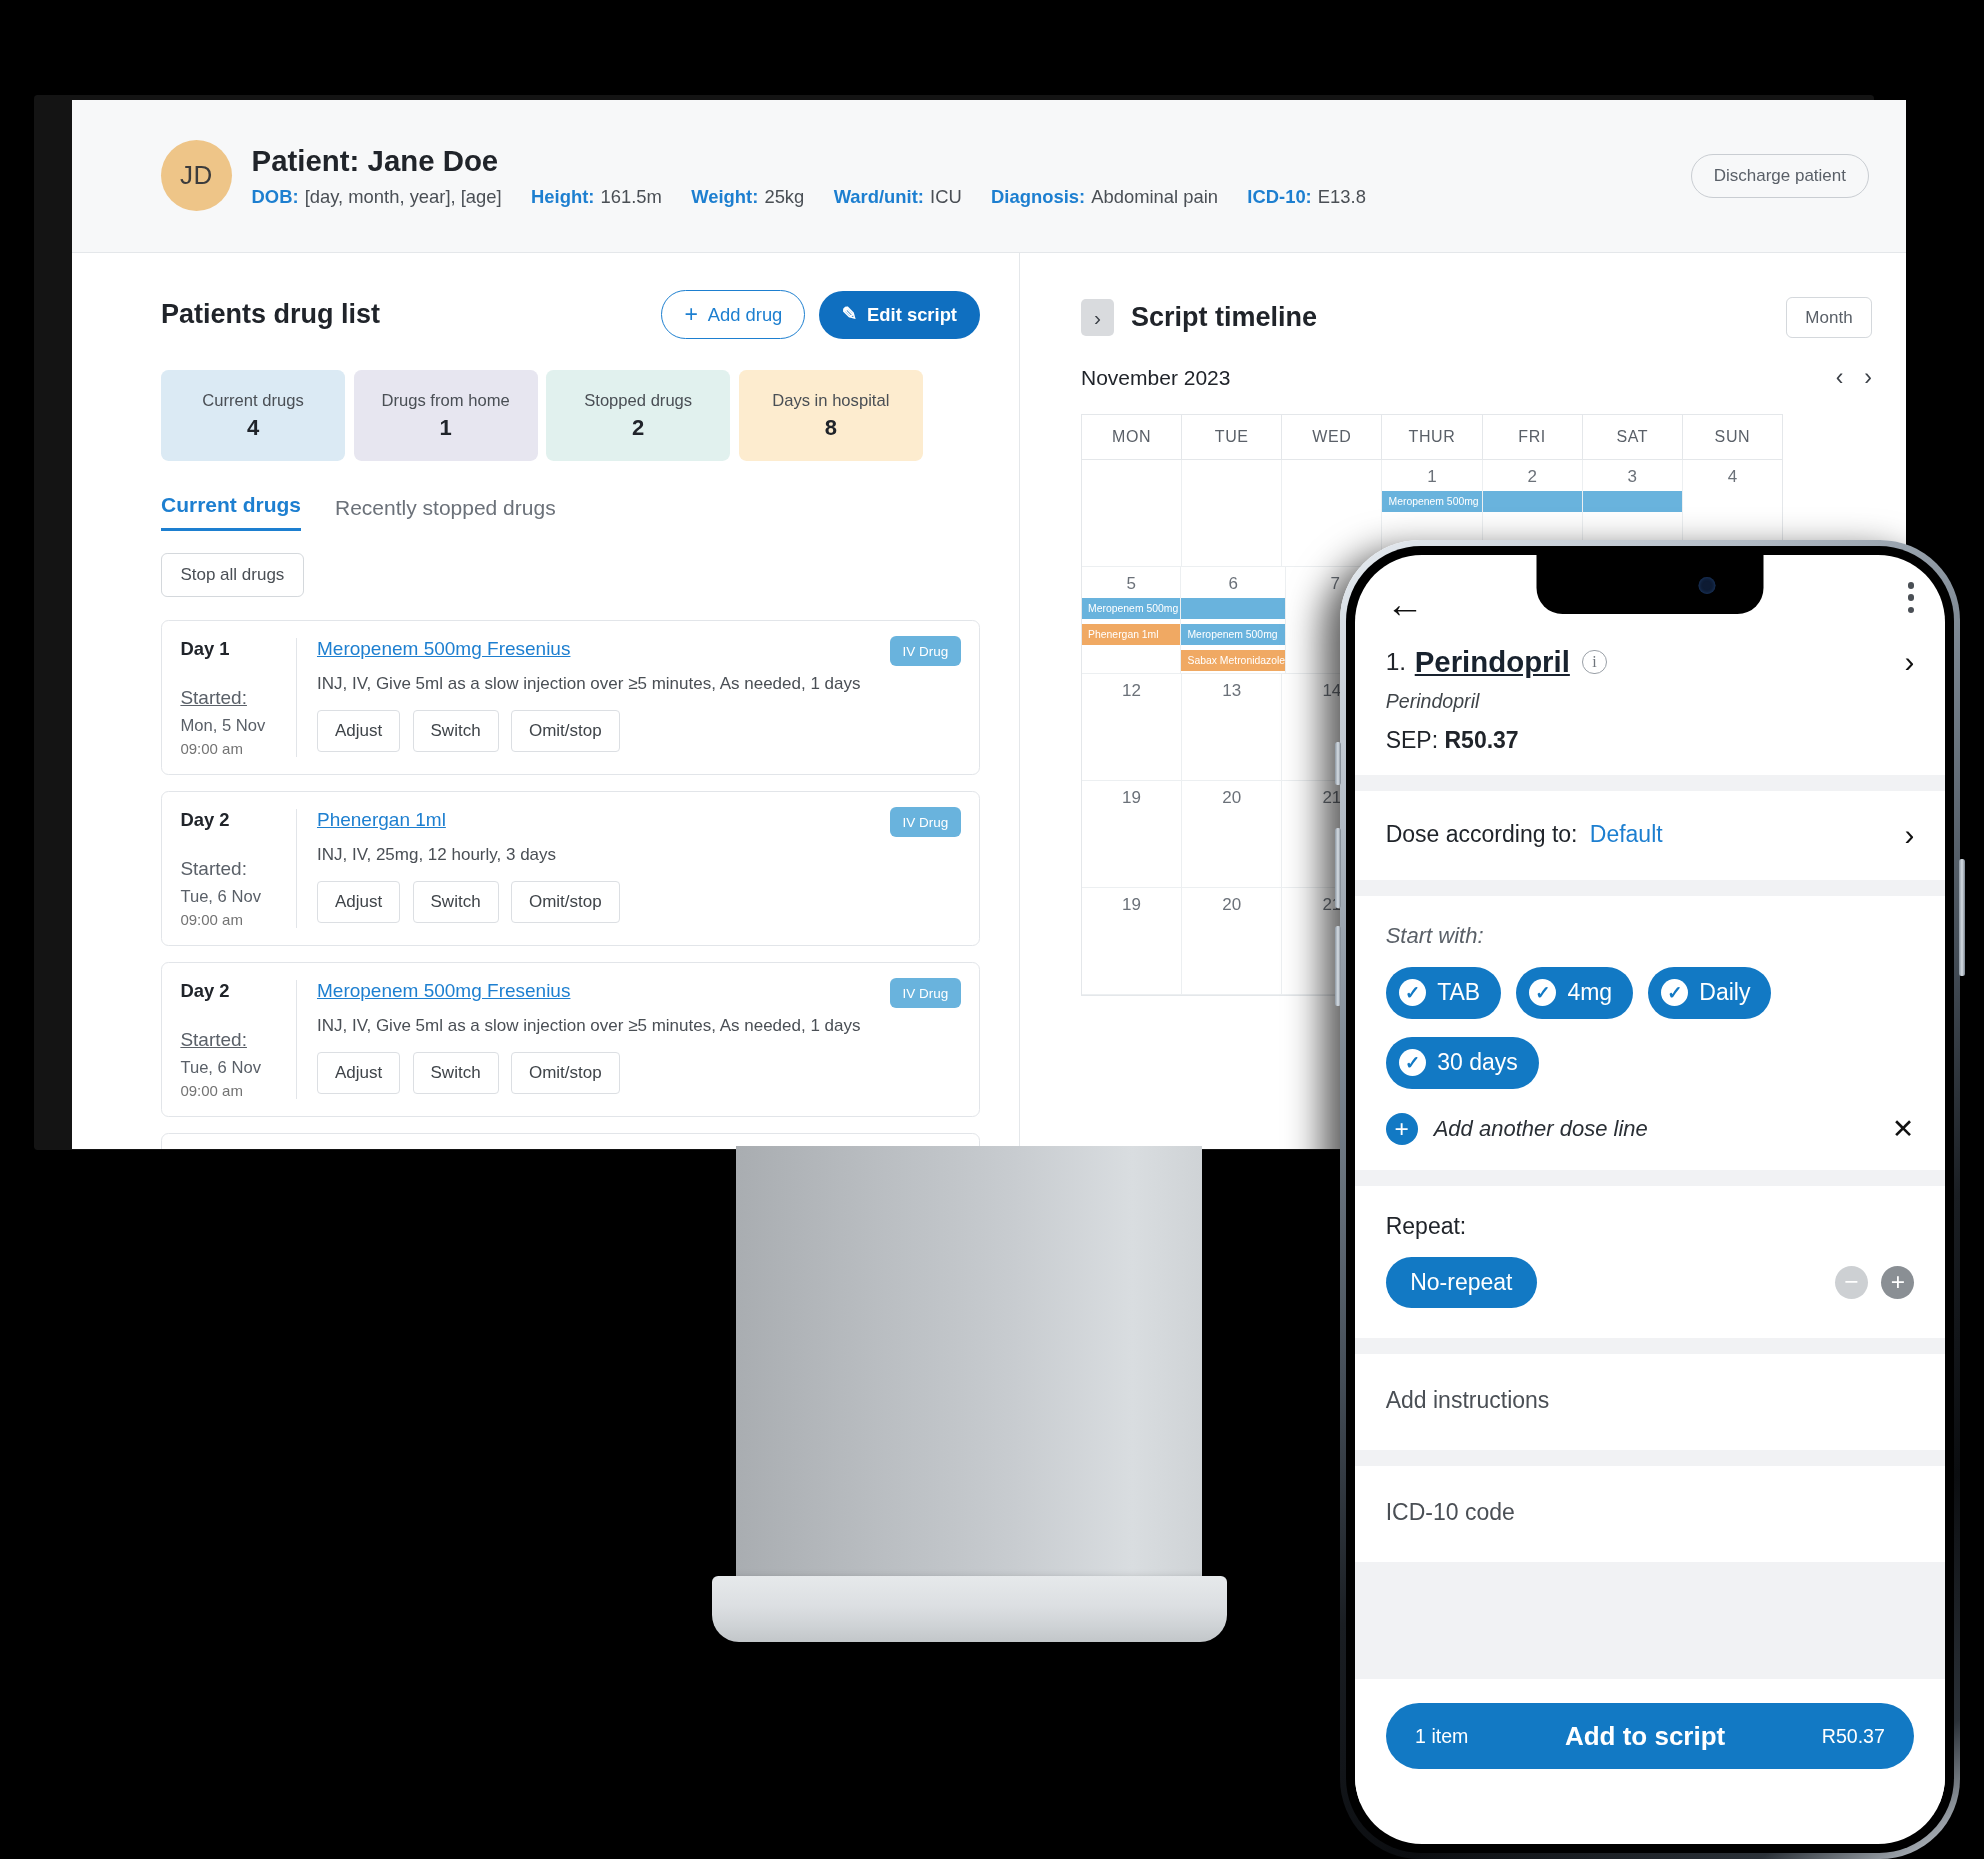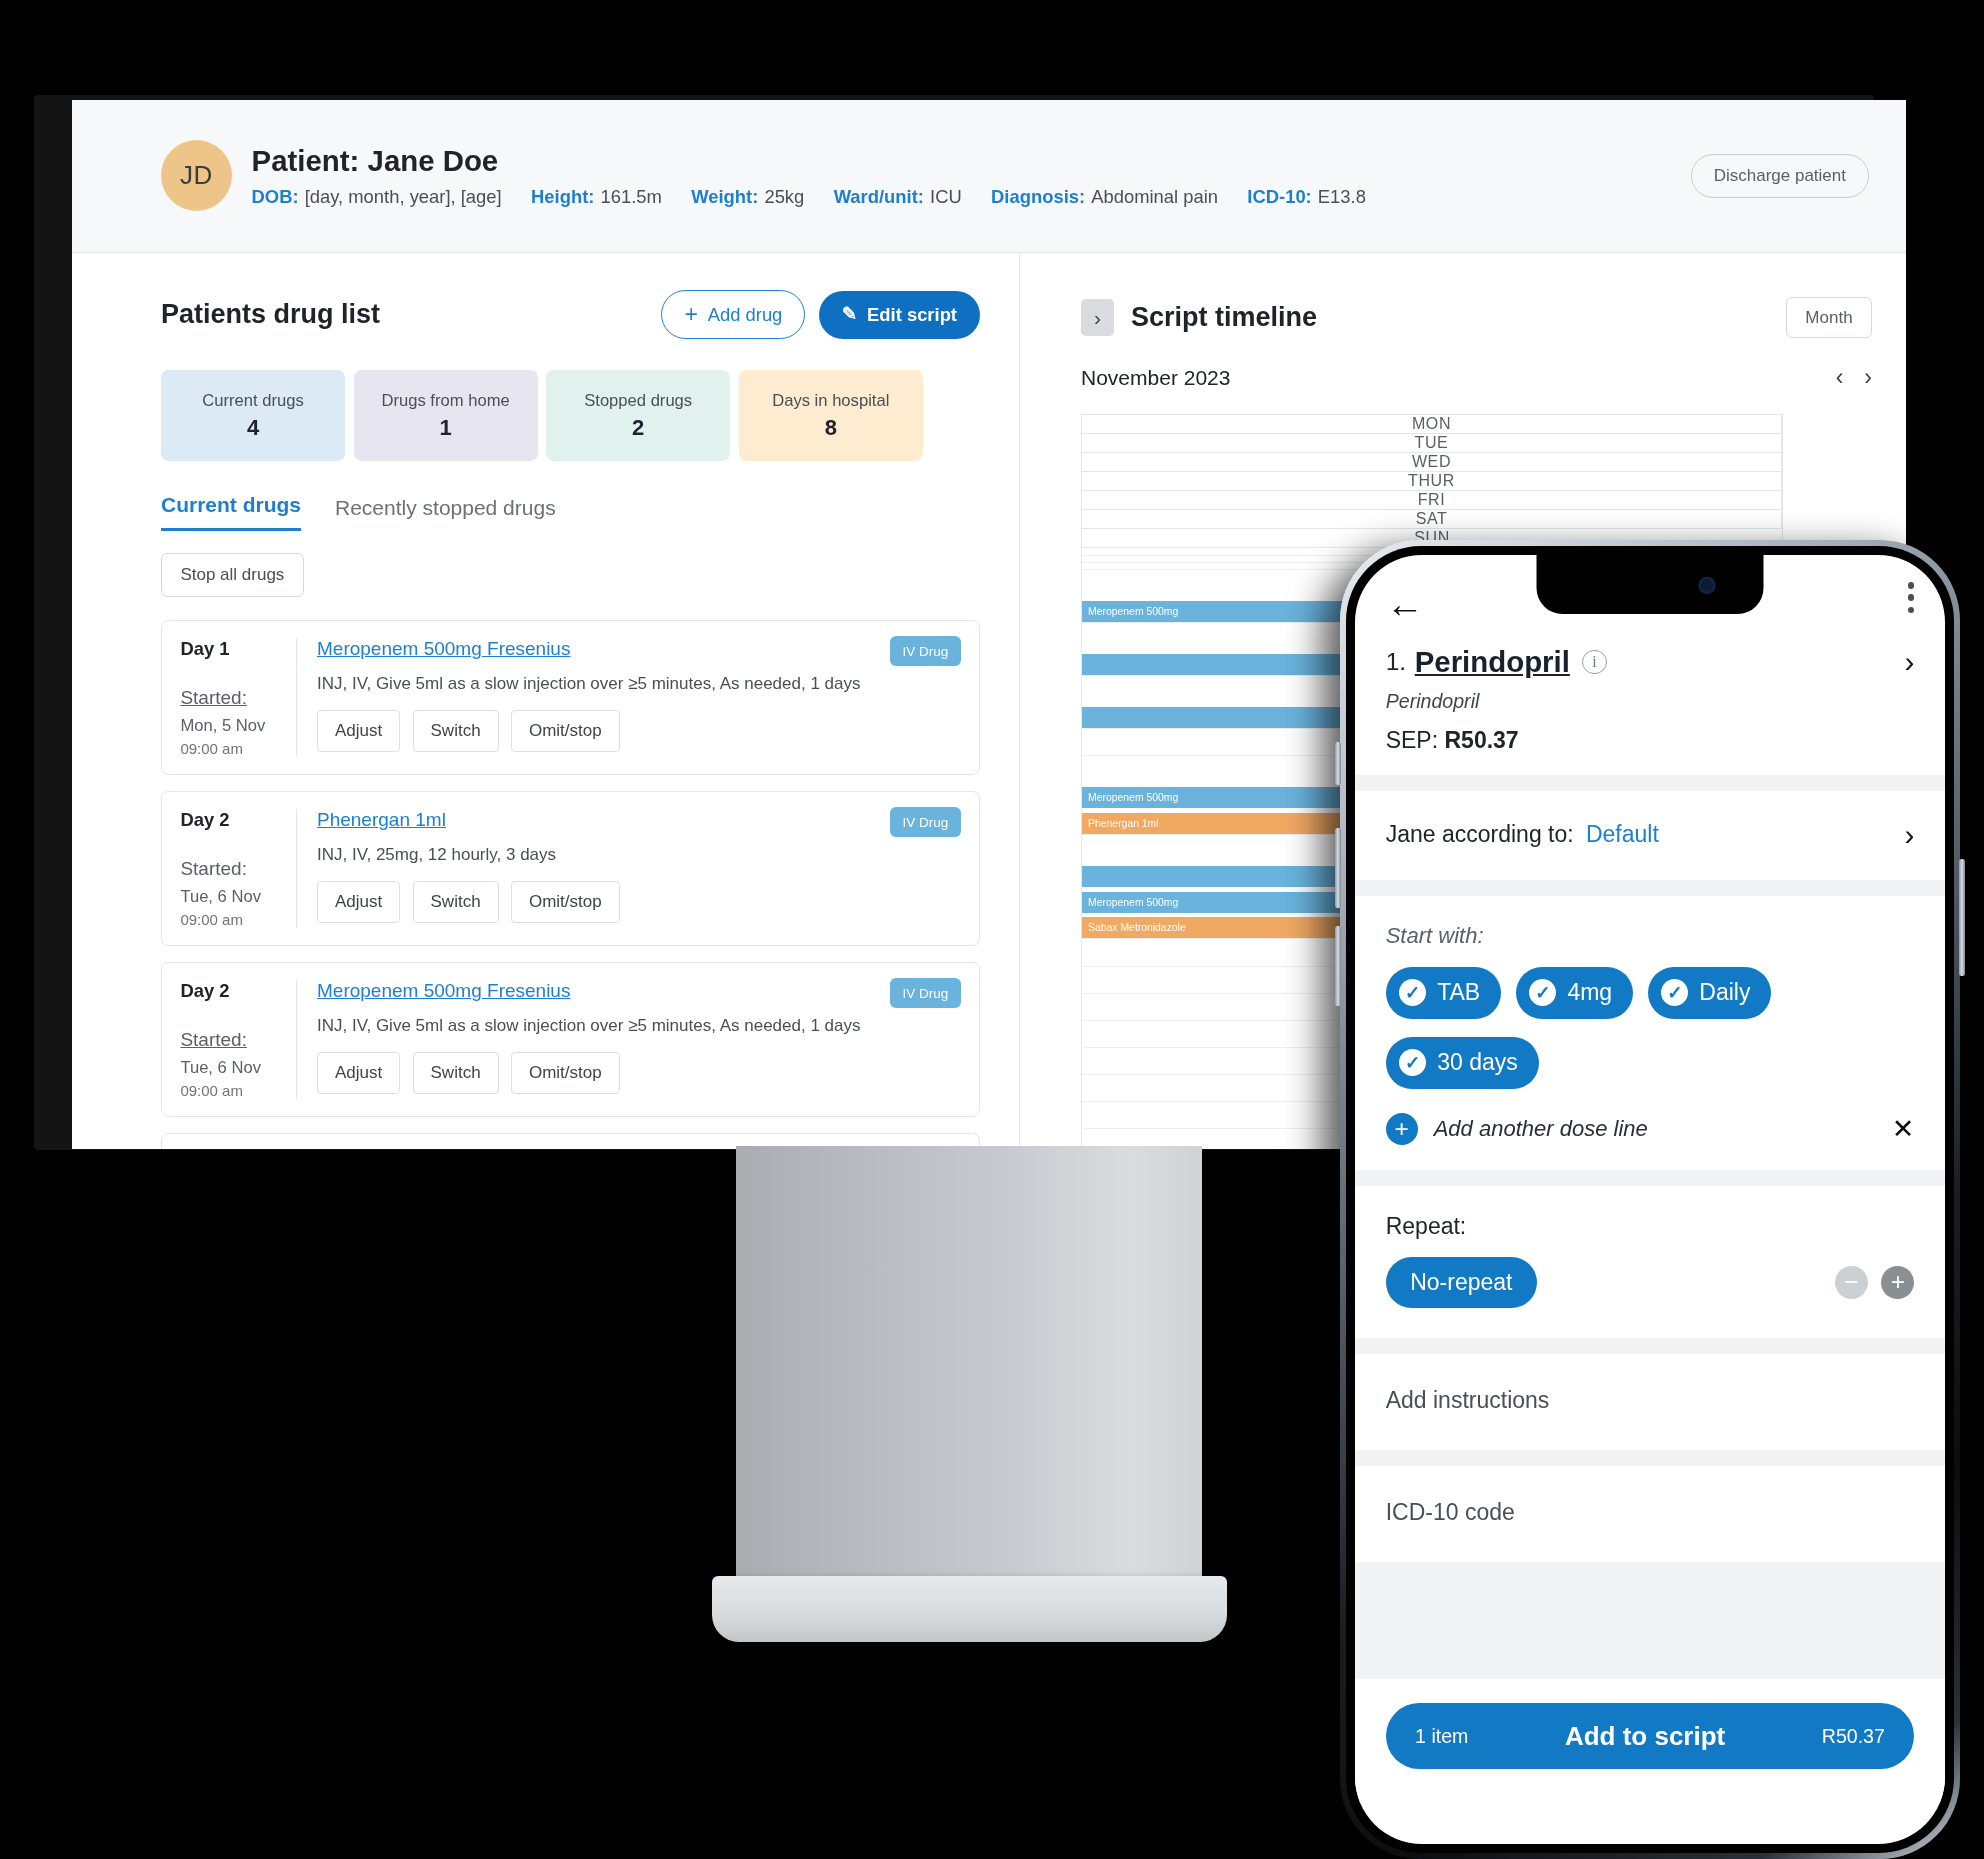--- a/index.html
+++ b/index.html
@@ -137,21 +137,21 @@
   .tl-title { font-size:27px; font-weight:bold; color:#20242a; margin-left:17px; flex:1 1 auto;}
   .tl-month-btn {
     border:0.6px solid #d4d8dc; background:#fff; color:#5a6068;
     font-size:17px; padding:9.8px 18.4px; border-radius:6.1px; cursor:pointer;
   }
   .tl-sub { display:flex; align-items:center; margin-top:26px; }
   .tl-monthlabel { font-size:21px; color:#20242a; flex:1 1 auto;}
   .tl-nav { font-size:23px; color:#3b4047; cursor:pointer; margin-left:21px;}
 
   .cal { margin-top:23px; border:0.6px solid #e4e7ea; width:702px; }
-  .cal-row { display:flex;flex-direction:column; }
+  .cal-row { display:flex; }
   .cal-hdr-cell {
     flex:1 1 0; height:45px; border-right:0.6px solid #e4e7ea; border-bottom:0.6px solid #e4e7ea;
     display:flex; align-items:center; justify-content:center;
     font-size:16px; color:#5a6068; letter-spacing:0.6px;
   }
   .cal-hdr-cell:last-child { border-right:none; }
   .cal-cell {
     flex:1 1 0; height:107px; border-right:0.6px solid #eceff1; border-bottom:0.6px solid #eceff1;
     position:relative; padding-top:6.1px;
   }
@@ -605,21 +605,21 @@
           <div class="ph-sep">
             <span>SEP:</span>
             <b>R50.37</b>
           </div>
         </div>
 
         <div class="ph-gap"></div>
 
         <div class="ph-block" style="padding-top:27px;padding-bottom:28px">
           <div class="ph-row">
-            <span class="ph-row-lbl">Jane according to:</span>
+            <span class="ph-row-lbl">Dose according to:</span>
             <span class="ph-row-val">Default</span>
             <span class="ph-chev">›</span>
           </div>
         </div>
 
         <div class="ph-gap"></div>
 
         <div class="ph-block" style="padding-top:27px;padding-bottom:24.5px">
           <div class="ph-startwith">Start with:</div>
           <div class="chips">

